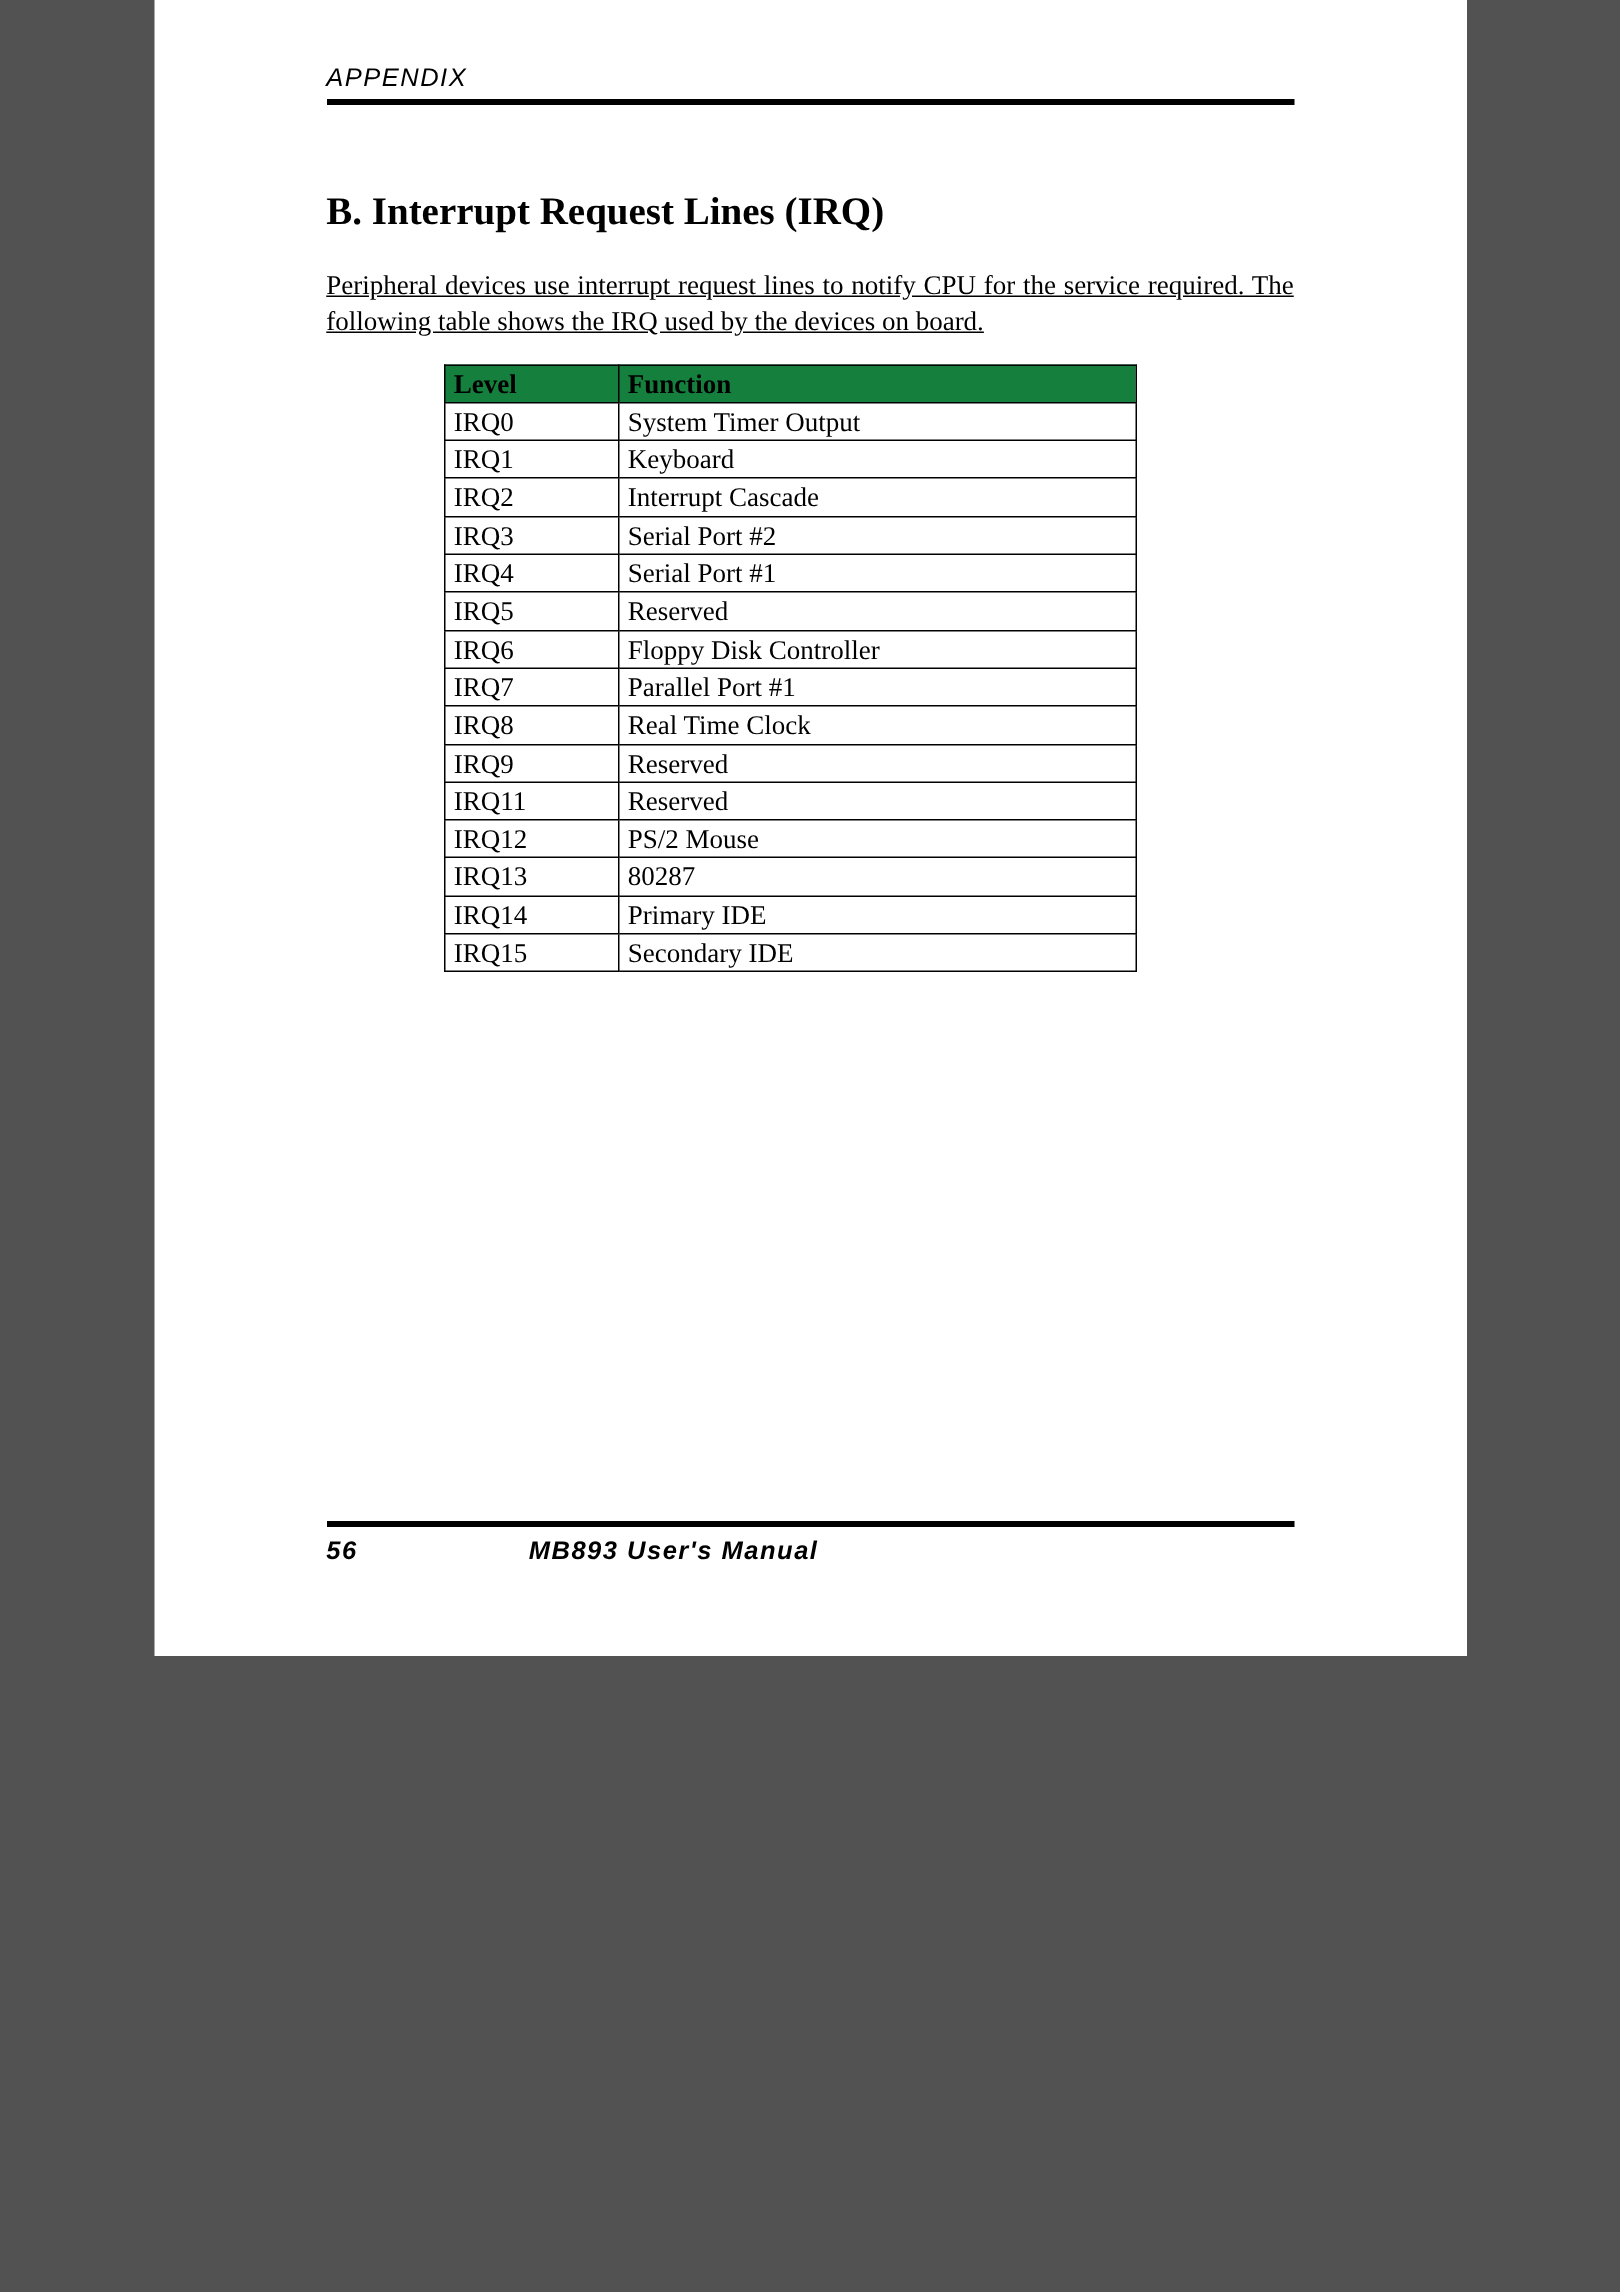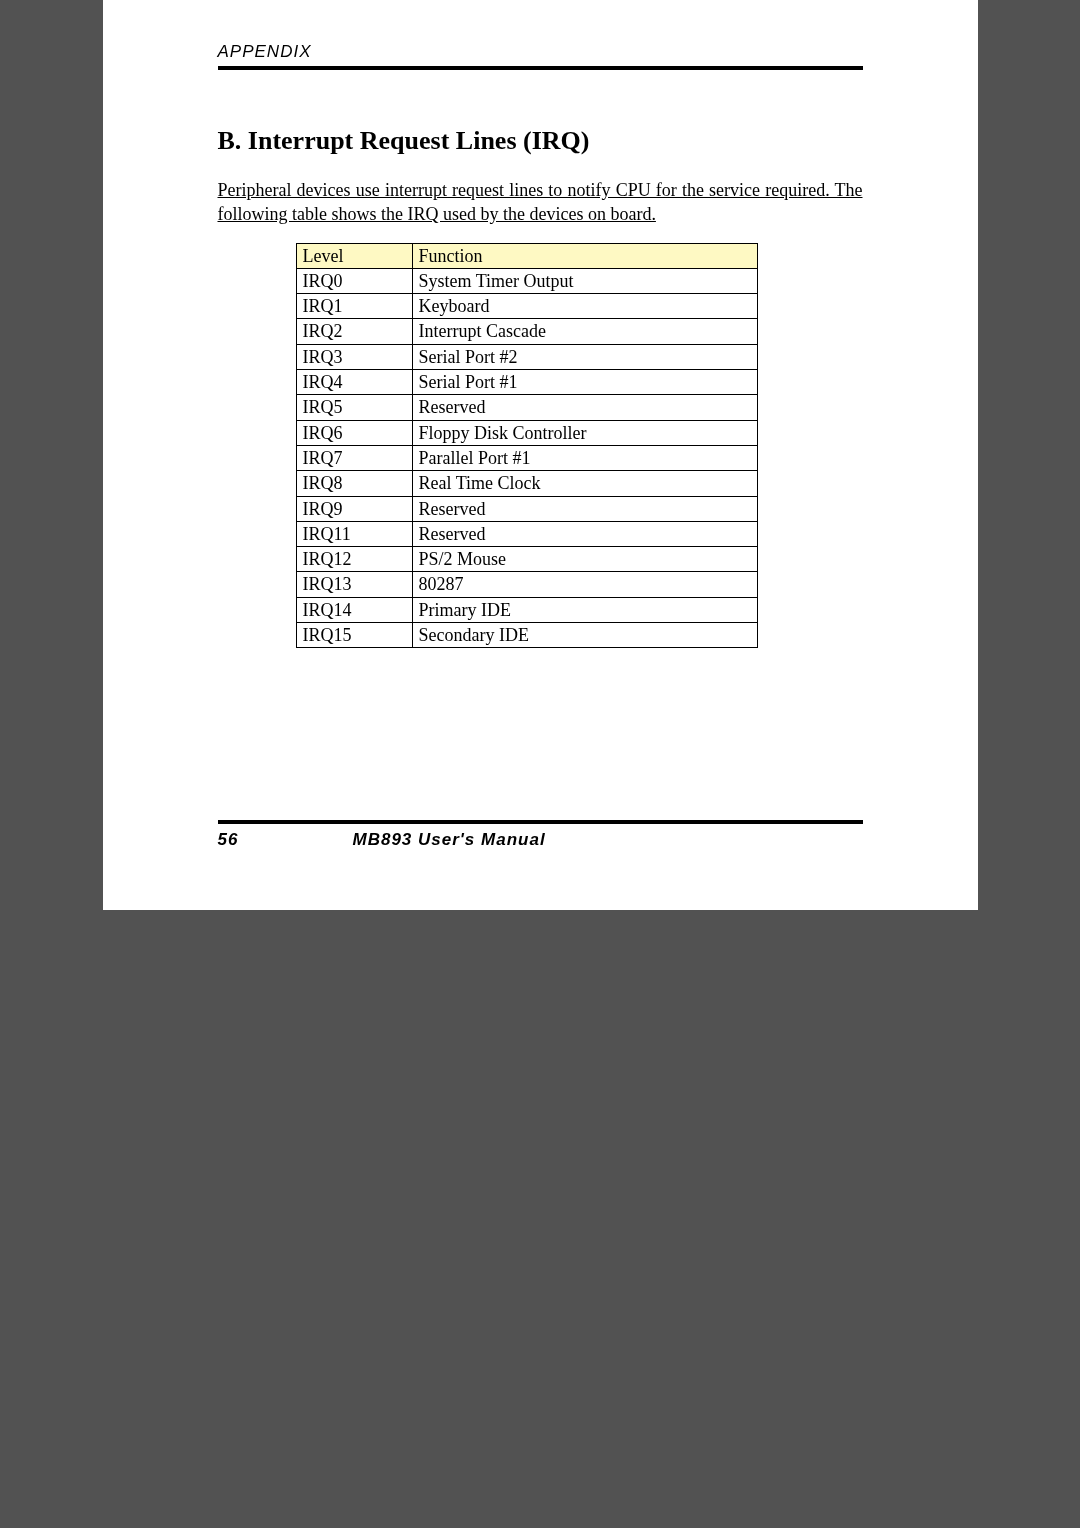--- a/index.html
+++ b/index.html
@@ -13,21 +13,21 @@
       width: 1080px;
       height: 1528px;
       display: flex;
       justify-content: center;
       align-items: flex-start;
       padding-top: 0;
     }
     .page {
       background: #ffffff;
       width: 875px;
-      height: 910px;
+      height: 1104px;
       margin-top: 0;
       position: relative;
       padding: 42px 115px 60px 115px;
     }
     .header-label {
       font-family: Arial, Helvetica, sans-serif;
       font-style: italic;
       font-size: 17px;
       letter-spacing: 1px;
       margin-bottom: 4px;
@@ -58,22 +58,22 @@
     .irq-table th, .irq-table td {
       border: 1px solid #000;
       font-size: 18px;
       padding: 0px 6px 0px 6px;
       text-align: left;
       vertical-align: top;
       font-weight: normal;
       line-height: 1.35;
     }
     .irq-table th {
-      font-weight: normal;
-      background: #fef9c3;
+      font-weight: bold;
+      background: #15803d;
     }
     .irq-table .col-level {
       width: 116px;
     }
     .irq-table .col-func {
       width: auto;
       margin-left: 13px;
     }
     .footer {
       position: absolute;

